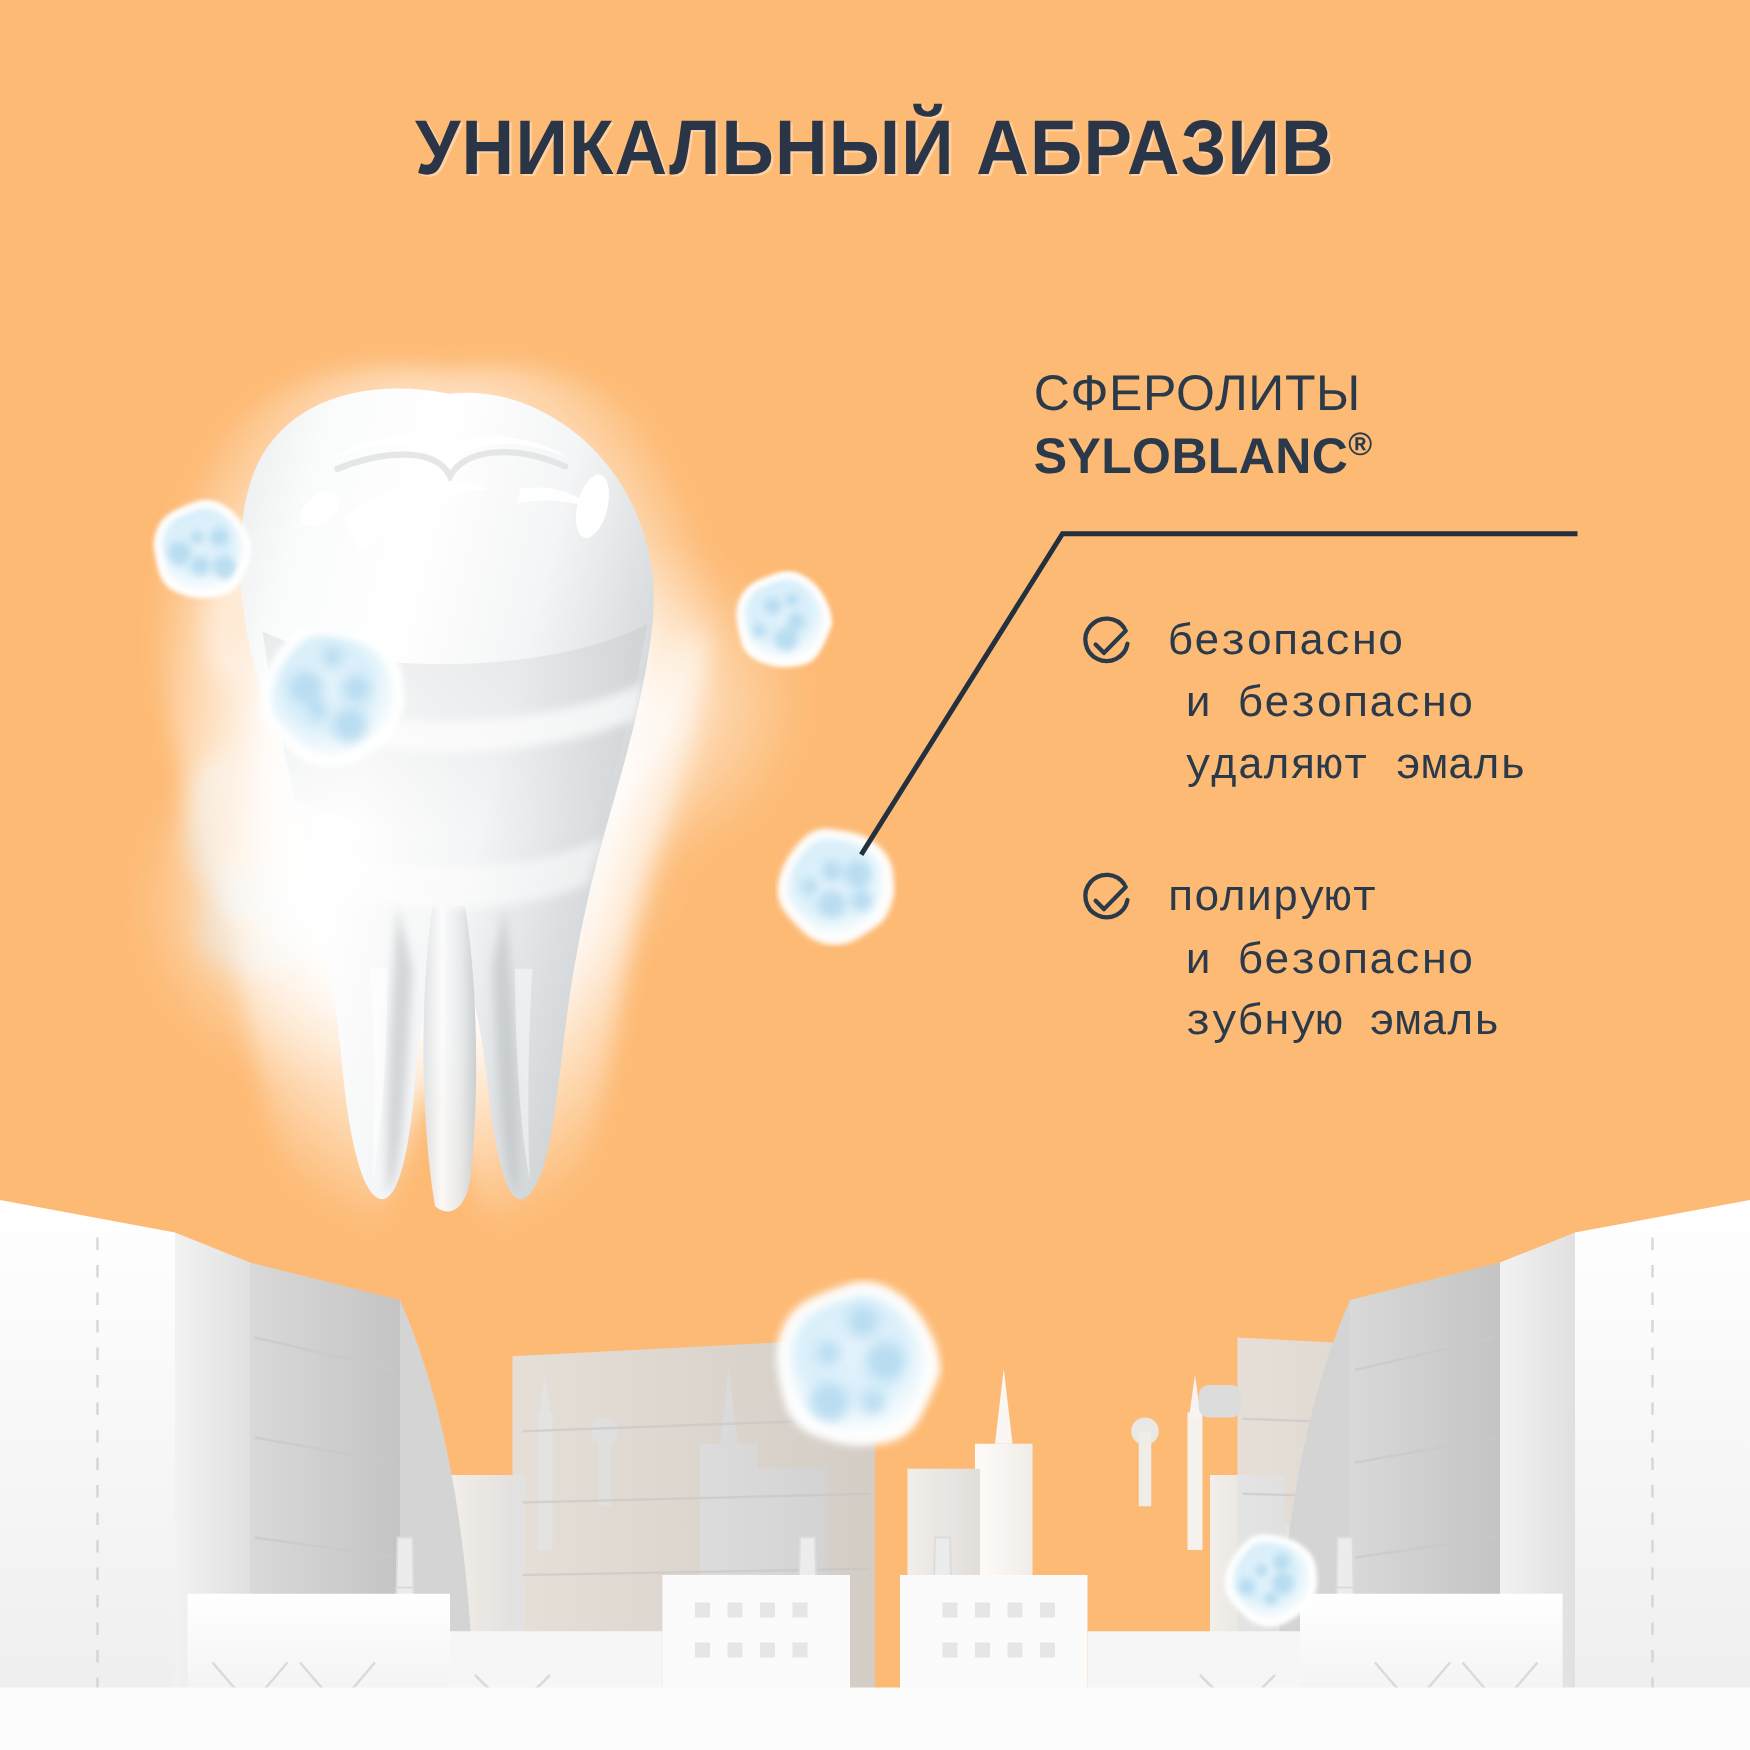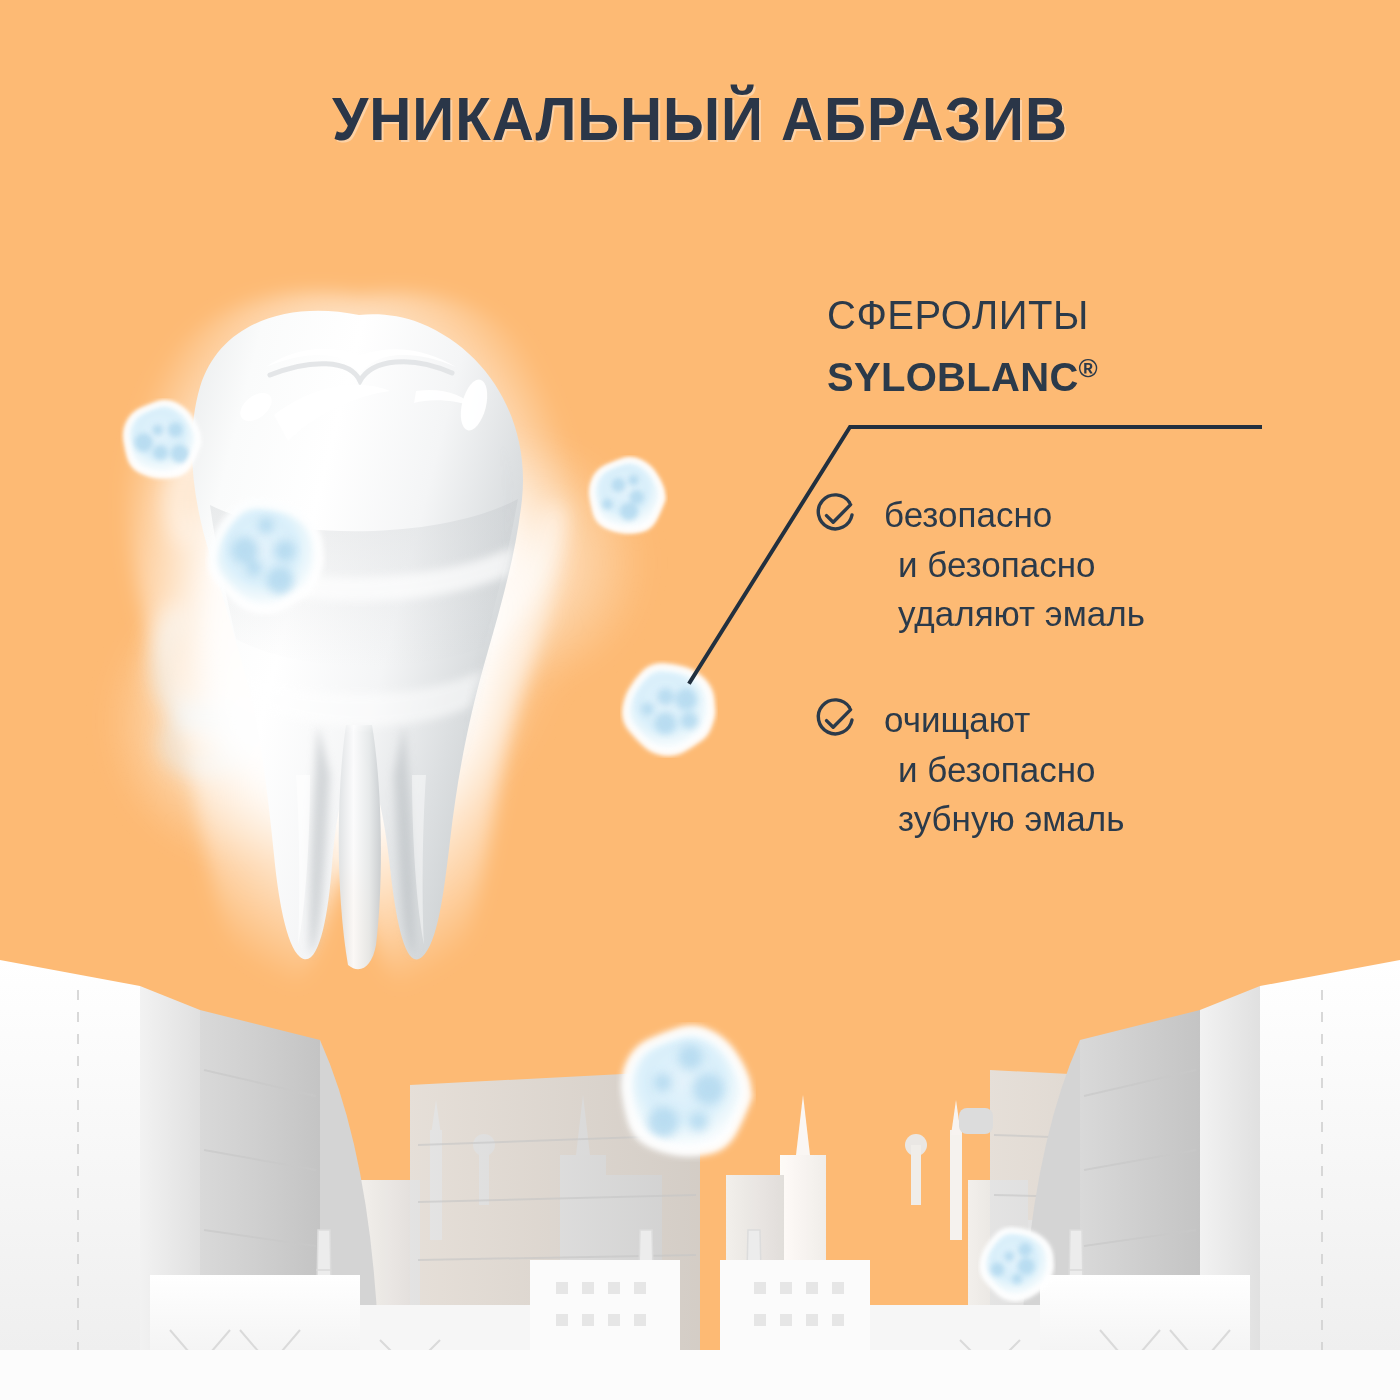--- a/index.html
+++ b/index.html
@@ -21,29 +21,29 @@
   }
 
   
   .panel{position:absolute;left:827px;top:292px;width:420px;}
   .panel .kicker{
     font-size:40px;font-weight:normal;color:#2b3a4a;line-height:1.16;
     letter-spacing:.5px;
   }
   .panel .brand{
     font-size:40px;font-weight:bold;color:#2b3a4a;line-height:1.16;
-    letter-spacing:.3px;margin-top:16px;
+    letter-spacing:.3px;margin-top:4px;
   }
   .panel .brand .reg{font-size:26px;vertical-align:super;line-height:0;}
 
   
   .leader{position:absolute;left:640px;top:400px;width:640px;height:300px;pointer-events:none;}
 
   
-  .bullets{position:absolute;left:812px;top:490px;width:460px;}
+  .bullets{position:absolute;left:862px;top:490px;width:460px;font-family:Liberation Mono, monospace;}
   .bullet{display:flex;align-items:flex-start;margin-bottom:56px;}
   .bullet .chk{flex:0 0 auto;width:46px;height:46px;margin-right:26px;margin-top:2px;}
   .bullet .btxt{
     font-size:35px;line-height:1.42;color:#2b3a4a;font-weight:normal;
   }
   .bullet .btxt .ln{display:block;white-space:nowrap;}
   .bullet .btxt .ln.i{padding-left:14px;}
 
   
   .tooth-wrap{position:absolute;left:60px;top:255px;width:620px;height:760px;}
@@ -527,20 +527,20 @@
           <span class="ln i">и безопасно</span>
           <span class="ln i">удаляют эмаль</span>
         </span>
       </div>
       <div class="bullet">
         <span class="chk"><svg viewBox="0 0 46 46" width="46" height="46">
   <path d="M37.5 10.5 A17 17 0 1 0 40 23" fill="none" stroke="#2b3a4a" stroke-width="3.4" stroke-linecap="round"></path>
   <path d="M14.5 23.6 L21.2 30.3 L38.6 12.6" fill="none" stroke="#2b3a4a" stroke-width="3.4" stroke-linecap="round" stroke-linejoin="round"></path>
 </svg></span>
         <span class="btxt">
-          <span class="ln">очищают</span>
+          <span class="ln">полируют</span>
           <span class="ln i">и безопасно</span>
           <span class="ln i">зубную эмаль</span>
         </span>
       </div>
     </div>
 
 </div>
 
 </body></html>

